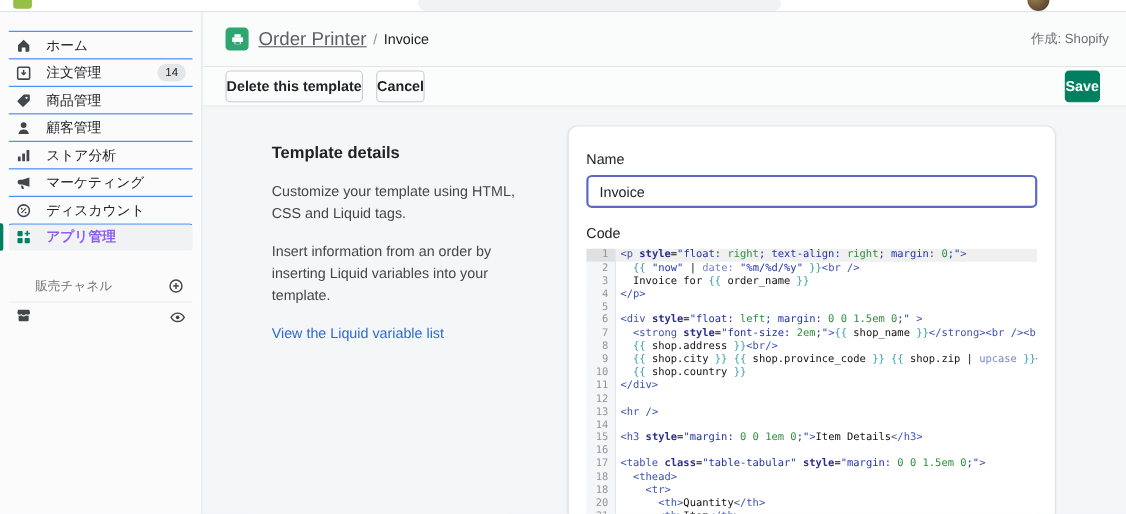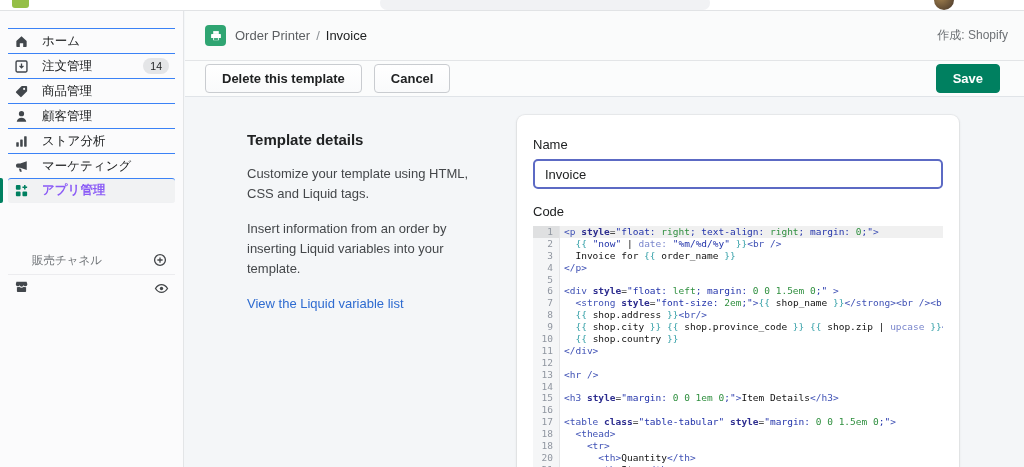--- a/index.html
+++ b/index.html
@@ -37,28 +37,28 @@
   .chan-row { display:flex; align-items:center; gap:13px; height:27px; margin:2px 8px 0;
               padding:0 6px; font-size:12.5px; color:#202223; border-top:1px solid #ececef; cursor:pointer; }
   .chan-row .eye { margin-left:auto; display:flex; cursor:pointer; }
 
   
   .main { position:absolute; left:185px; top:11px; width:839px; height:456px; }
   .crumbrow { height:50px; background:#fafbfb; border-bottom:1px solid #e3e5e7;
               display:flex; align-items:center; padding:0 16px 0 20px; }
   .appicon { width:21px; height:21px; border-radius:4px; background:#2fa572;
              display:flex; align-items:center; justify-content:center; margin-right:9px; }
-  .crumb-app { font-size:13px; color:#5c5f62; cursor:pointer; }
+  .crumb-app { font-size:17px; color:#5c5f62; cursor:pointer;text-decoration:underline; }
   .crumb-sep { font-size:13px; color:#8c9196; padding:0 6px; }
   .crumb-page { font-size:13px; color:#202223; }
   .crumb-meta { margin-left:auto; font-size:12px; color:#6d7175; }
 
   .toolbar { height:36px; background:#fbfcfc; border-bottom:1px solid #e0e4e8;
              display:flex; align-items:center; gap:12px; padding:0 24px 0 20px; }
-  .btn { height:29px; padding:0 16px; border:1px solid #c9ccd0; border-radius:4px;
+  .btn { height:29px; padding:0 0; border:1px solid #c9ccd0; border-radius:4px;
          background:linear-gradient(#ffffff,#f9fafb); font-size:13px; font-weight:600;
          color:#202223; font-family:inherit; cursor:pointer; }
   .btn-save { margin-left:auto; background:#008060; border-color:#008060; color:#fff; }
 
   .content { position:relative; height:370px; background:#f4f6f8; overflow:hidden; }
   .leftcol { position:absolute; left:62px; top:34px; width:232px; }
   .leftcol h2 { font-size:15px; font-weight:700; color:#202223; margin-bottom:16px; }
   .leftcol p { font-size:13px; line-height:20px; color:#44474a; margin-bottom:15px; }
   .leftcol a { font-size:13px; color:#2e6bd0; text-decoration:none; cursor:pointer; }
 
@@ -152,20 +152,31 @@
 
     <div class="nav-item">
       <span class="nicon">
         <svg width="15" height="15" viewBox="0 0 16 16">
             <path d="M13.6 2.4v9.2L6.6 9.2H4.1a2 2 0 01-2-2v-.4a2 2 0 012-2h2.5zM5.2 10.2l1.1 3.4h2L7.5 10.4z" fill="#42474c"></path>
           </svg>
       </span>
       <span>マーケティング</span>
     </div>
 
+    <div class="nav-item">
+      <span class="nicon">
+        <svg width="15" height="15" viewBox="0 0 16 16">
+            <circle cx="8" cy="8" r="5.6" fill="none" stroke="#42474c" stroke-width="1.5"></circle>
+            <path d="M5.8 10.2l4.4-4.4" stroke="#42474c" stroke-width="1.2"></path>
+            <circle cx="6.1" cy="6.2" r=".9" fill="#42474c"></circle>
+            <circle cx="9.9" cy="9.9" r=".9" fill="#42474c"></circle>
+          </svg>
+      </span>
+      <span>ディスカウント</span>
+    </div>
 
     <div class="nav-item active">
       <span class="nicon">
         <svg width="15" height="15" viewBox="0 0 16 16">
             <rect x="2" y="2.2" width="5" height="5" rx="1" fill="#008060"></rect>
             <rect x="2" y="9" width="5" height="5" rx="1" fill="#008060"></rect>
             <rect x="9" y="9" width="5" height="5" rx="1" fill="#008060"></rect>
             <path d="M11.5 2v5M9 4.6h5" stroke="#008060" stroke-width="1.6"></path>
           </svg>
       </span>

